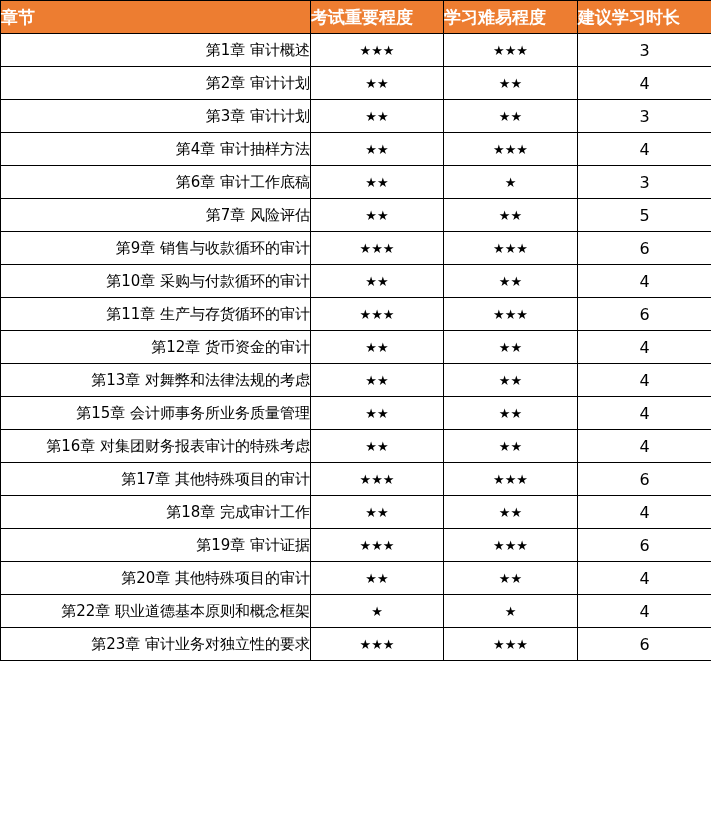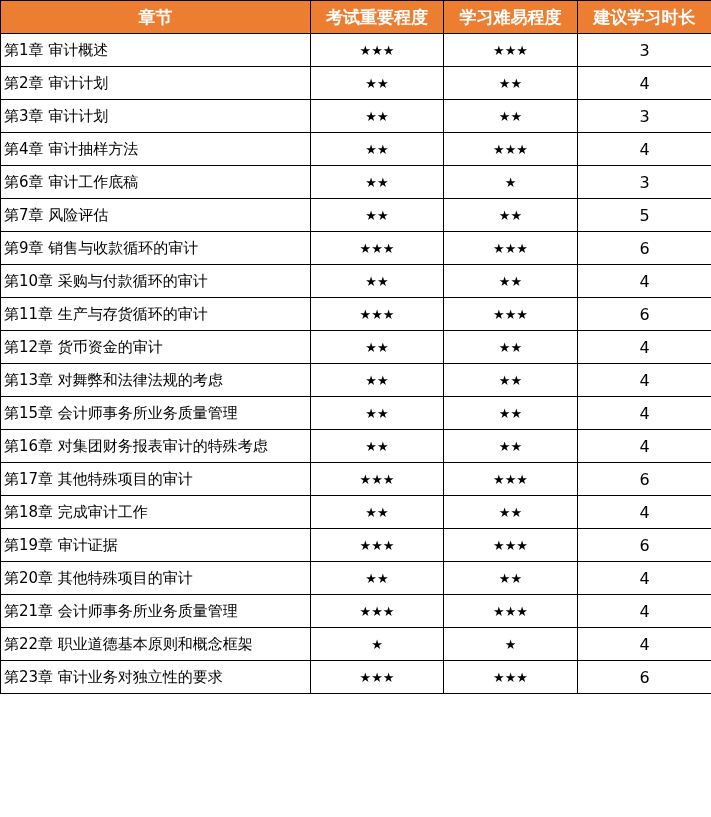--- a/index.html
+++ b/index.html
@@ -1,22 +1,22 @@
 <!DOCTYPE html>
 <html><head>
 <meta charset="utf-8">
 <style>
   html, body { margin: 0; padding: 0; background: #ffffff; }
   body { width: 711px; height: 817px; overflow: hidden; font-family: "DejaVu Sans", sans-serif; }
   table { border-collapse: collapse; table-layout: fixed; width: 711px; }
   col.c1 { width: 310px; } col.c2 { width: 133px; } col.c3 { width: 134px; } col.c4 { width: 134px; }
   th, td { border: 1px solid #000; height: 33px; padding: 0; box-sizing: border-box; }
-  th { background: #ED7D31; color: #ffffff; font-weight: bold; font-size: 17px; text-align: center; }
+  th { background: #ED7D31; color: #ffffff; font-weight: bold; font-size: 17px; text-align: left; }
   td { font-size: 15px; color: #000; }
-  td.name { text-align: left; padding-left: 3px; white-space: nowrap; }
+  td.name { text-align: right; padding-left: 3px; white-space: nowrap; }
   td.stars { text-align: center; font-size: 13px; letter-spacing: 0px; }
   td.hours { text-align: center; font-size: 16px; }
 </style>
 </head>
 <body>
 
 <table>
   <colgroup>
       <col class="c1">
       <col class="c2">
@@ -128,26 +128,20 @@
         <td class="stars">★★★</td>
         <td class="hours">6</td>
       </tr>
       <tr>
         <td class="name">第20章  其他特殊项目的审计</td>
         <td class="stars">★★</td>
         <td class="stars">★★</td>
         <td class="hours">4</td>
       </tr>
       <tr>
-        <td class="name">第21章  会计师事务所业务质量管理</td>
-        <td class="stars">★★★</td>
-        <td class="stars">★★★</td>
-        <td class="hours">4</td>
-      </tr>
-      <tr>
         <td class="name">第22章  职业道德基本原则和概念框架</td>
         <td class="stars">★</td>
         <td class="stars">★</td>
         <td class="hours">4</td>
       </tr>
       <tr>
         <td class="name">第23章  审计业务对独立性的要求</td>
         <td class="stars">★★★</td>
         <td class="stars">★★★</td>
         <td class="hours">6</td>

